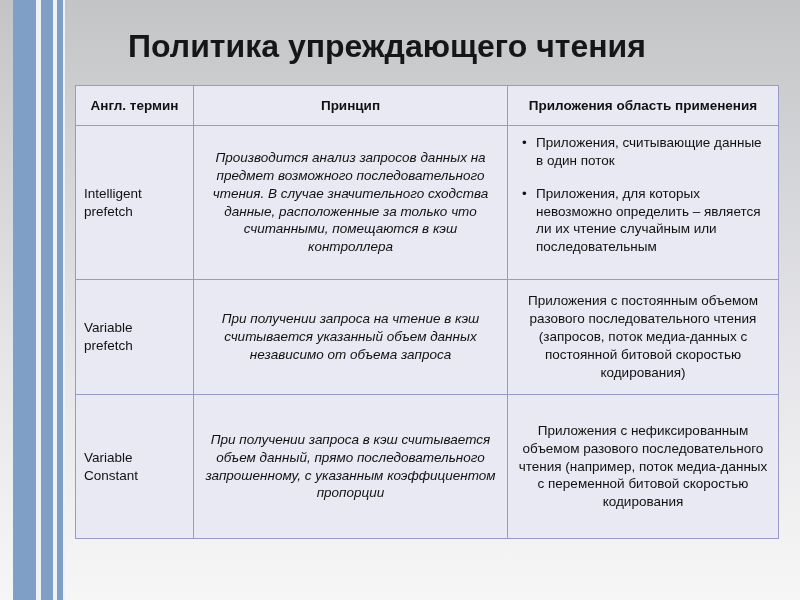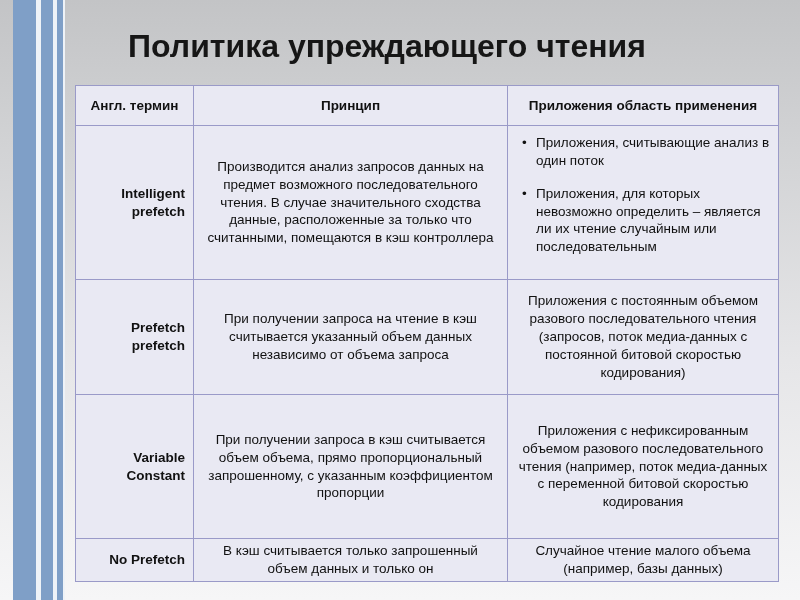--- a/index.html
+++ b/index.html
@@ -40,22 +40,22 @@
     padding:3px 8px;
     vertical-align:middle;
     line-height:1.32;
   }
   table.policy th{font-weight:bold;text-align:center;}
   tr.hdr{height:40px;}
   tr.r1{height:154px;}
   tr.r2{height:115px;}
   tr.r3{height:144px;}
   tr.r4{height:40px;}
-  td.term{font-weight:bold;text-align:right;margin-left:32px;}
-  td.principle{text-align:center;}
+  td.term{font-weight:normal;text-align:left;margin-left:32px;}
+  td.principle{text-align:center;font-style:italic;}
   td.application{text-align:center;}
   td.app-bullets{vertical-align:top;padding-top:8px;}
   ul.blist{list-style:none;margin:0;padding:0 0 0 6px;text-align:left;}
   ul.blist li{display:flex;margin-bottom:15px;}
   ul.blist .dot{width:14px;flex:0 0 14px;}
 </style>
 </head>
 <body>
 
 <div class="bars-base"></div>
@@ -79,38 +79,33 @@
     </tr>
   </thead>
   <tbody>
     <tr class="r1">
       <td class="term">Intelligent prefetch</td>
       <td class="principle">Производится анализ запросов данных на предмет возможного последовательного чтения. В случае значительного сходства данные, расположенные за только что считанными, помещаются в кэш контроллера</td>
       <td class="application app-bullets">
         <ul class="blist">
           <li>
             <span class="dot">•</span>
-            <span>Приложения, считывающие анализ в один поток</span>
+            <span>Приложения, считывающие данные в один поток</span>
           </li>
           <li>
             <span class="dot">•</span>
             <span>Приложения, для которых невозможно определить – является ли их чтение случайным или последовательным</span>
           </li>
         </ul>
       </td>
     </tr>
     <tr class="r2">
-      <td class="term">Prefetch prefetch</td>
+      <td class="term">Variable prefetch</td>
       <td class="principle">При получении запроса на чтение в кэш считывается указанный объем данных независимо от объема запроса</td>
       <td class="application">Приложения с постоянным объемом разового последовательного чтения (запросов, поток медиа-данных с постоянной битовой скоростью кодирования)</td>
     </tr>
     <tr class="r3">
       <td class="term">Variable Constant</td>
-      <td class="principle">При получении запроса в кэш считывается объем объема, прямо пропорциональный запрошенному, с указанным коэффициентом пропорции</td>
+      <td class="principle">При получении запроса в кэш считывается объем данный, прямо последовательного запрошенному, с указанным коэффициентом пропорции</td>
       <td class="application">Приложения с нефиксированным объемом разового последовательного чтения (например, поток медиа-данных с переменной битовой скоростью кодирования</td>
-    </tr>
-    <tr class="r4">
-      <td class="term">No Prefetch</td>
-      <td class="principle">В кэш считывается только запрошенный объем данных и только он</td>
-      <td class="application">Случайное чтение малого объема (например, базы данных)</td>
     </tr>
   </tbody>
 </table>
 
 </body></html>

